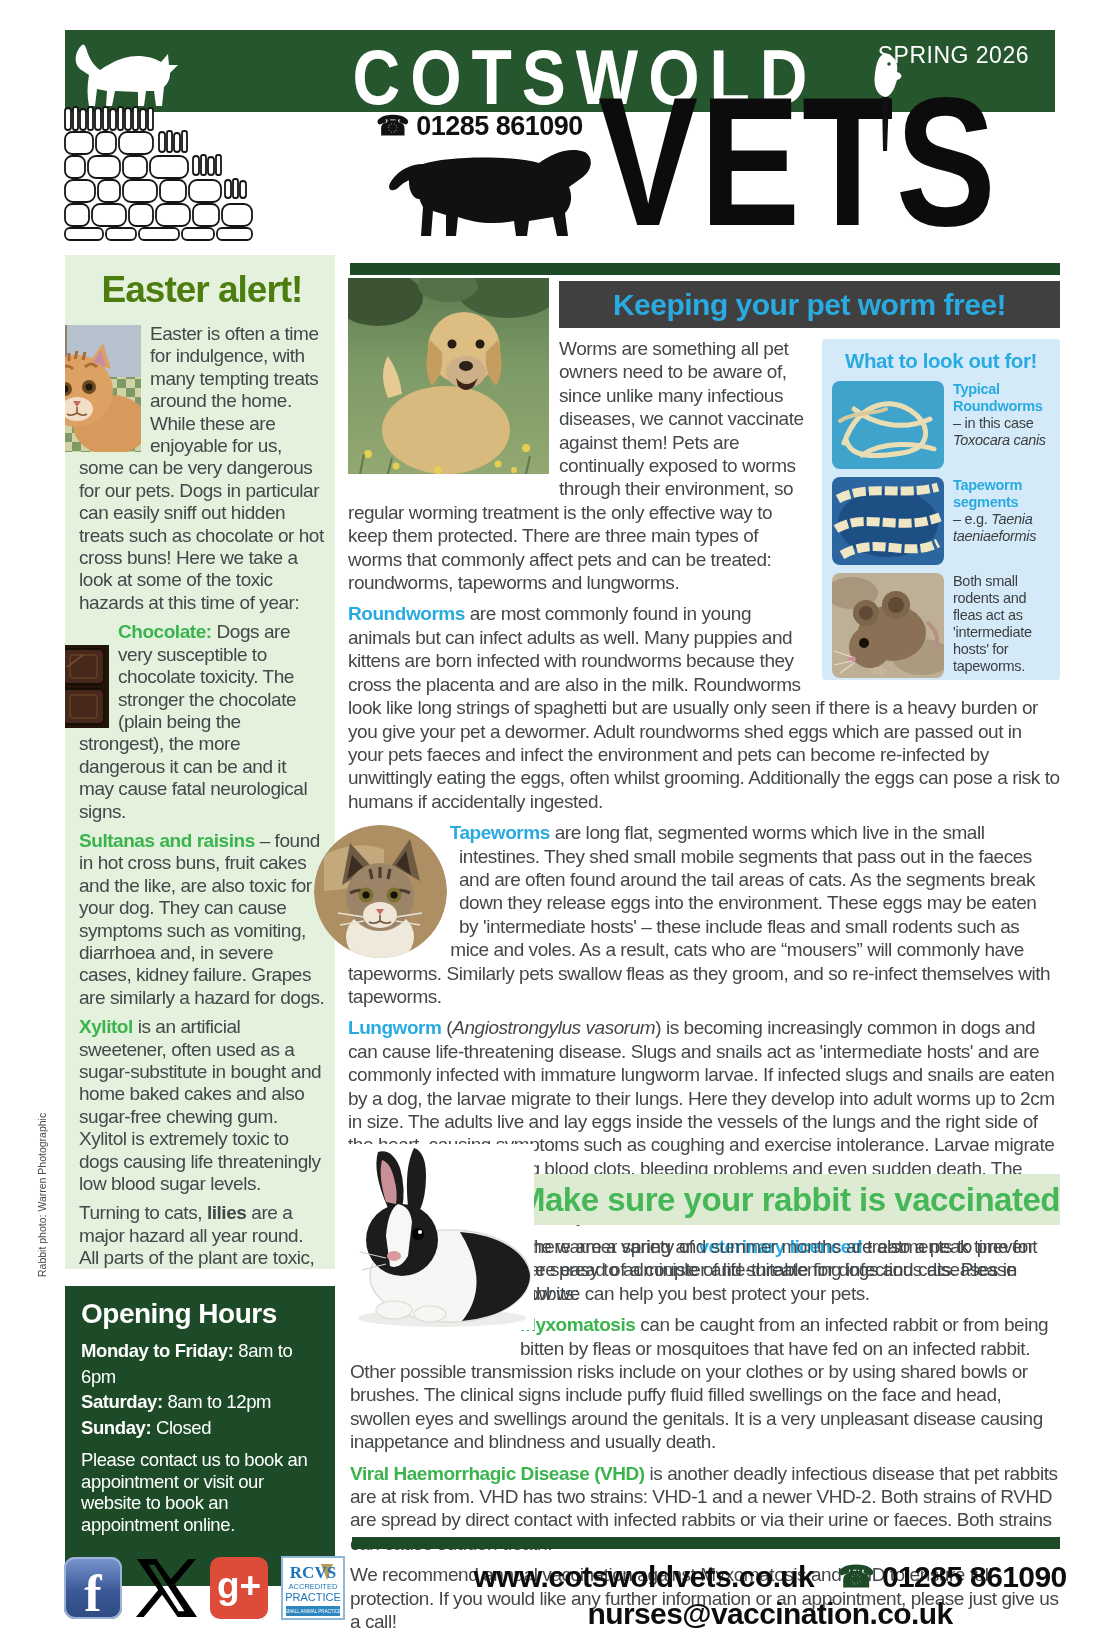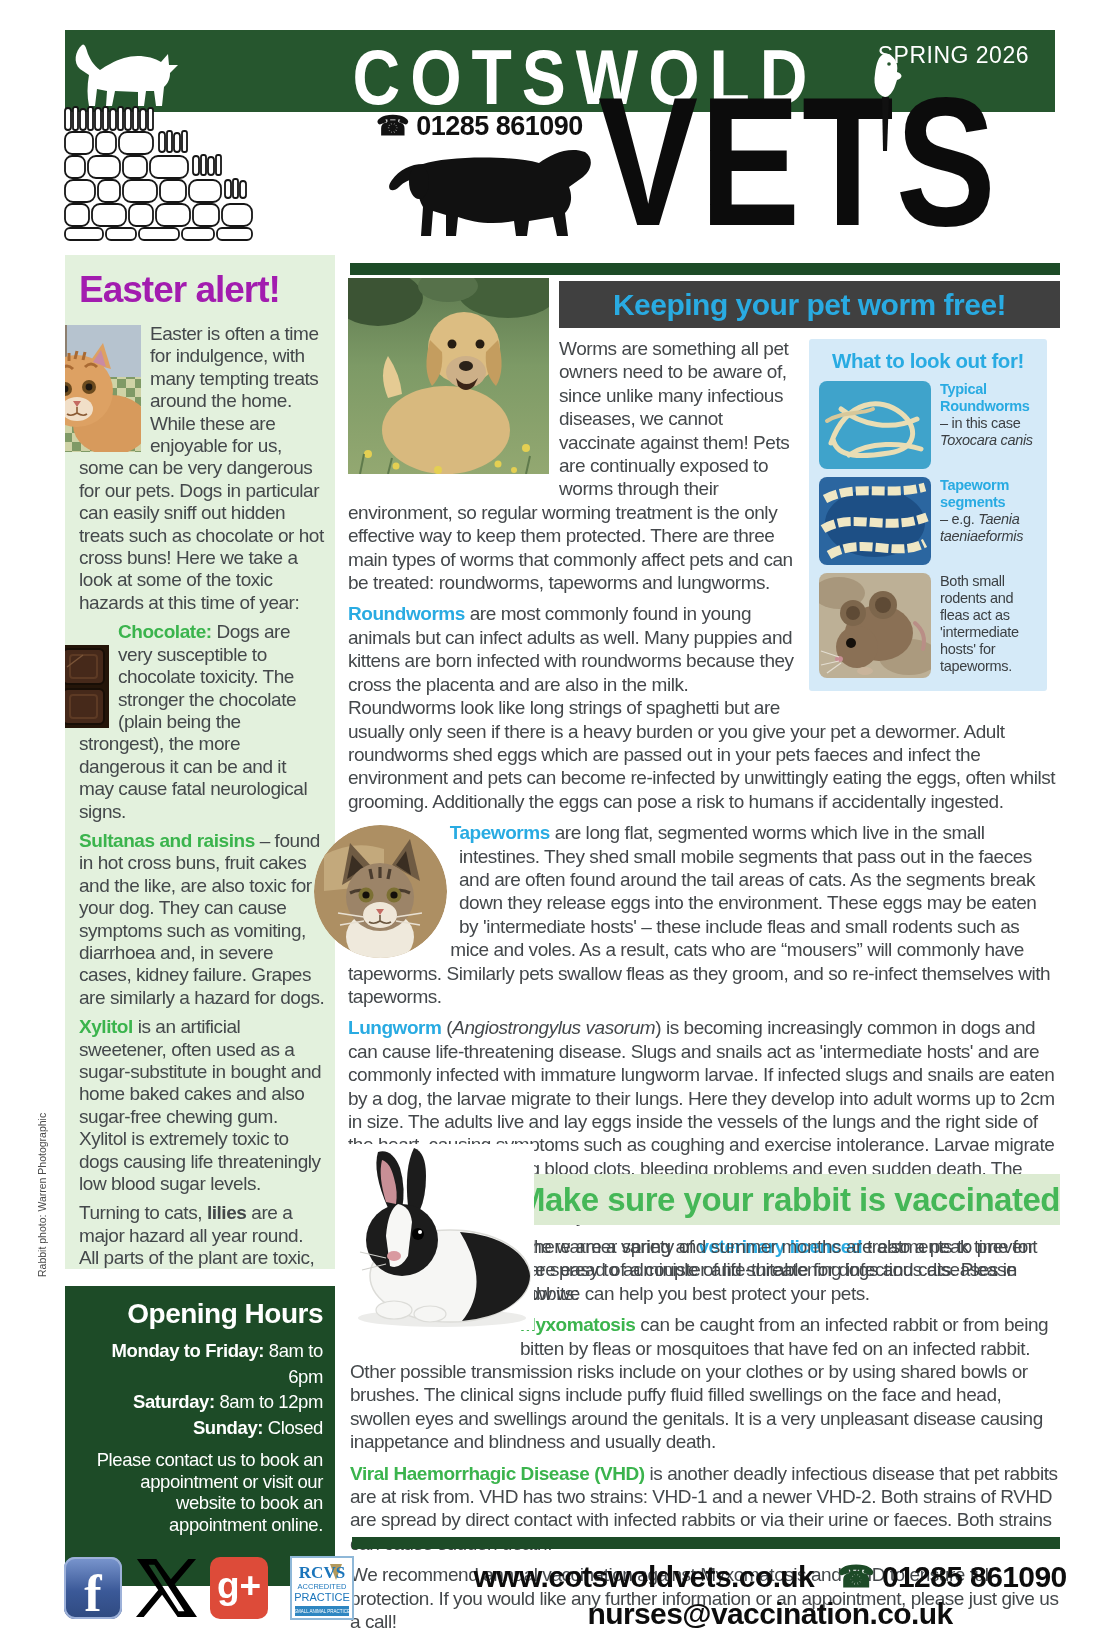--- a/index.html
+++ b/index.html
@@ -27,44 +27,44 @@
   .lead-green{color:#3BB44D;font-weight:bold;}
   .lead-cyan{color:#29ABE2;font-weight:bold;text-align:center;}
   .it{font-style:italic;}
   .b{font-weight:bold;}
   .fl{float:left;}
   .fr{float:right;}
 
   
   .easter-box{left:65px;top:255px;width:270px;height:1014px;background:#E3F1DD;
               padding:10px 10px 0 14px;box-sizing:border-box;overflow:hidden;}
-  .easter-title{color:#a21caf;font-size:37px;font-weight:bold;text-align:left;
+  .easter-title{color:#4d7c0f;font-size:37px;font-weight:bold;text-align:center;
                 letter-spacing:-1px;margin:4px 0 12px;}
   .cat-photo{width:114px;height:127px;margin:2px 9px 3px -52px;}
   .choc-photo{width:96px;height:83px;margin:24px 9px 2px -66px;}
 
   
   .hours-box{left:65px;top:1286px;width:270px;height:300px;background:#1D4B27;color:#fff;
-             padding:10px 12px 0 16px;box-sizing:border-box;overflow:hidden;text-align:right;}
+             padding:10px 12px 0 16px;box-sizing:border-box;overflow:hidden;}
   .hours-title{font-size:28px;font-weight:bold;letter-spacing:-.5px;margin:2px 0 8px;}
   .hrow{font-size:18.5px;line-height:25.5px;letter-spacing:-.4px;}
   .hnote{font-size:18.5px;line-height:21.5px;letter-spacing:-.4px;margin-top:9px;}
 
   .credit{left:36px;top:1082px;height:195px;font-size:10.5px;color:#4a4a4a;
           writing-mode:vertical-rl;transform:rotate(180deg);white-space:nowrap;}
 
   
   .worm-article{left:348px;top:276px;width:712px;}
   .worm-article .p{font-size:19px;line-height:23.4px;margin:0 0 8px;}
   .dog-photo{width:201px;height:196px;margin:2px 10px 6px 0;}
   .worm-title{background:#404040;color:#29ABE2;font-weight:bold;font-size:30px;
               text-align:center;height:47px;line-height:47px;letter-spacing:-.5px;
               margin:5px 0 9px;overflow:hidden;white-space:nowrap;}
-  .sidebar{width:238px;background:#D5EAF8;margin:2px 13px 12px 14px;
-           padding:8px 10px 13px;box-sizing:border-box;border-radius:3px;}
+  .sidebar{width:238px;background:#D5EAF8;margin:2px 0 12px 14px;
+           padding:8px 10px 2px;box-sizing:border-box;border-radius:3px;}
   .sb-title{color:#29ABE2;font-weight:bold;font-size:20.5px;text-align:center;
             letter-spacing:-.4px;margin:2px 0 4px;}
   .sb-item{display:flex;gap:9px;margin-top:8px;}
   .sb-photo{flex:0 0 112px;width:112px;border-radius:8px;overflow:hidden;line-height:0;}
   .sb-cap{font-size:14.5px;line-height:17px;letter-spacing:-.3px;color:#3b3f42;}
   .sb-lead{display:block;color:#29ABE2;font-weight:bold;}
   .cat-circle{width:133px;height:133px;border-radius:50%;overflow:hidden;line-height:0;
               shape-outside:circle(52%);margin:4px 12px 4px -34px;}
 
   
@@ -79,21 +79,21 @@
   .divider{left:352px;top:1537px;width:708px;height:12px;background:#1D4B27;}
 
   
   .social-row{left:64px;top:1556px;display:flex;align-items:center;gap:13px;}
   .fb-icon{width:58px;height:62px;border-radius:11px;background:linear-gradient(#7b97cf 0%,#3b5998 55%,#2f4a80 100%);
            color:#fff;font-size:52px;font-weight:bold;text-align:center;line-height:74px;
            font-family:"Liberation Serif",serif;box-shadow:inset 0 0 0 2px #9db1d9;}
   .x-icon{width:62px;height:64px;line-height:0;}
   .gp-icon{width:58px;height:62px;border-radius:10px;background:#dd4b39;color:#fff;
            font-size:37px;font-weight:bold;text-align:center;line-height:58px;}
-  .rcvs-icon{width:81px;height:64px;line-height:0;text-align:center;}
+  .rcvs-icon{width:81px;height:64px;line-height:0;}
   .footer-text{left:470px;top:1558px;width:600px;text-align:center;color:#0d0d0d;}
   .footer-line{font-size:30px;font-weight:bold;letter-spacing:-.6px;line-height:37px;white-space:nowrap;}
   .footer-phone-icon{color:#1D4B27;}
 </style>
 </head>
 <body>
 
 <div class="page">
 
   <div class="abs banner">

